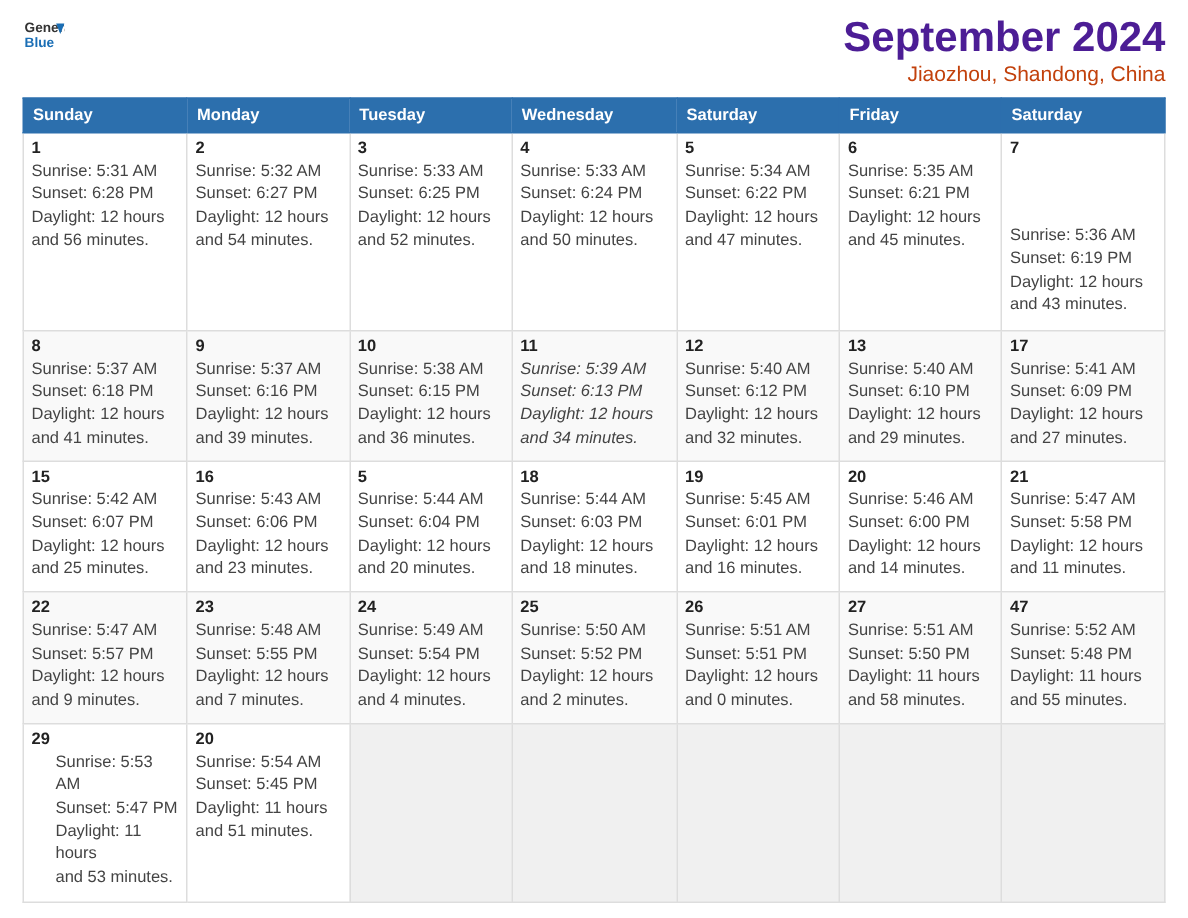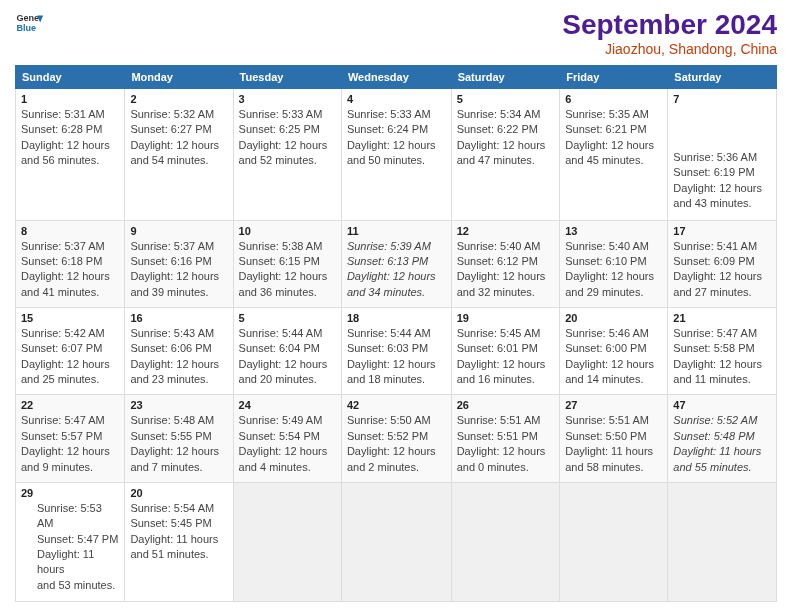--- a/index.html
+++ b/index.html
@@ -293,21 +293,21 @@
 and 7 minutes.</div>
           </td>
           <td>
             <span class="day-num">24</span>
             <div class="day-detail" style="white-space: pre-line;">Sunrise: 5:49 AM
 Sunset: 5:54 PM
 Daylight: 12 hours
 and 4 minutes.</div>
           </td>
           <td>
-            <span class="day-num">42</span>
+            <span class="day-num">25</span>
             <div class="day-detail" style="white-space: pre-line;">Sunrise: 5:50 AM
 Sunset: 5:52 PM
 Daylight: 12 hours
 and 2 minutes.</div>
           </td>
           <td>
             <span class="day-num">26</span>
             <div class="day-detail" style="white-space: pre-line;">Sunrise: 5:51 AM
 Sunset: 5:51 PM
 Daylight: 12 hours
@@ -315,21 +315,21 @@
           </td>
           <td>
             <span class="day-num">27</span>
             <div class="day-detail" style="white-space: pre-line;">Sunrise: 5:51 AM
 Sunset: 5:50 PM
 Daylight: 11 hours
 and 58 minutes.</div>
           </td>
           <td>
             <span class="day-num">47</span>
-            <div class="day-detail" style="white-space: pre-line; font-style: italic;">Sunrise: 5:52 AM
+            <div class="day-detail" style="white-space: pre-line;">Sunrise: 5:52 AM
 Sunset: 5:48 PM
 Daylight: 11 hours
 and 55 minutes.</div>
           </td>
         </tr>
         <tr>
           <td>
             <span class="day-num">29</span>
             <div class="day-detail" style="white-space: pre-line; margin-left: 16px;">Sunrise: 5:53 AM
 Sunset: 5:47 PM

